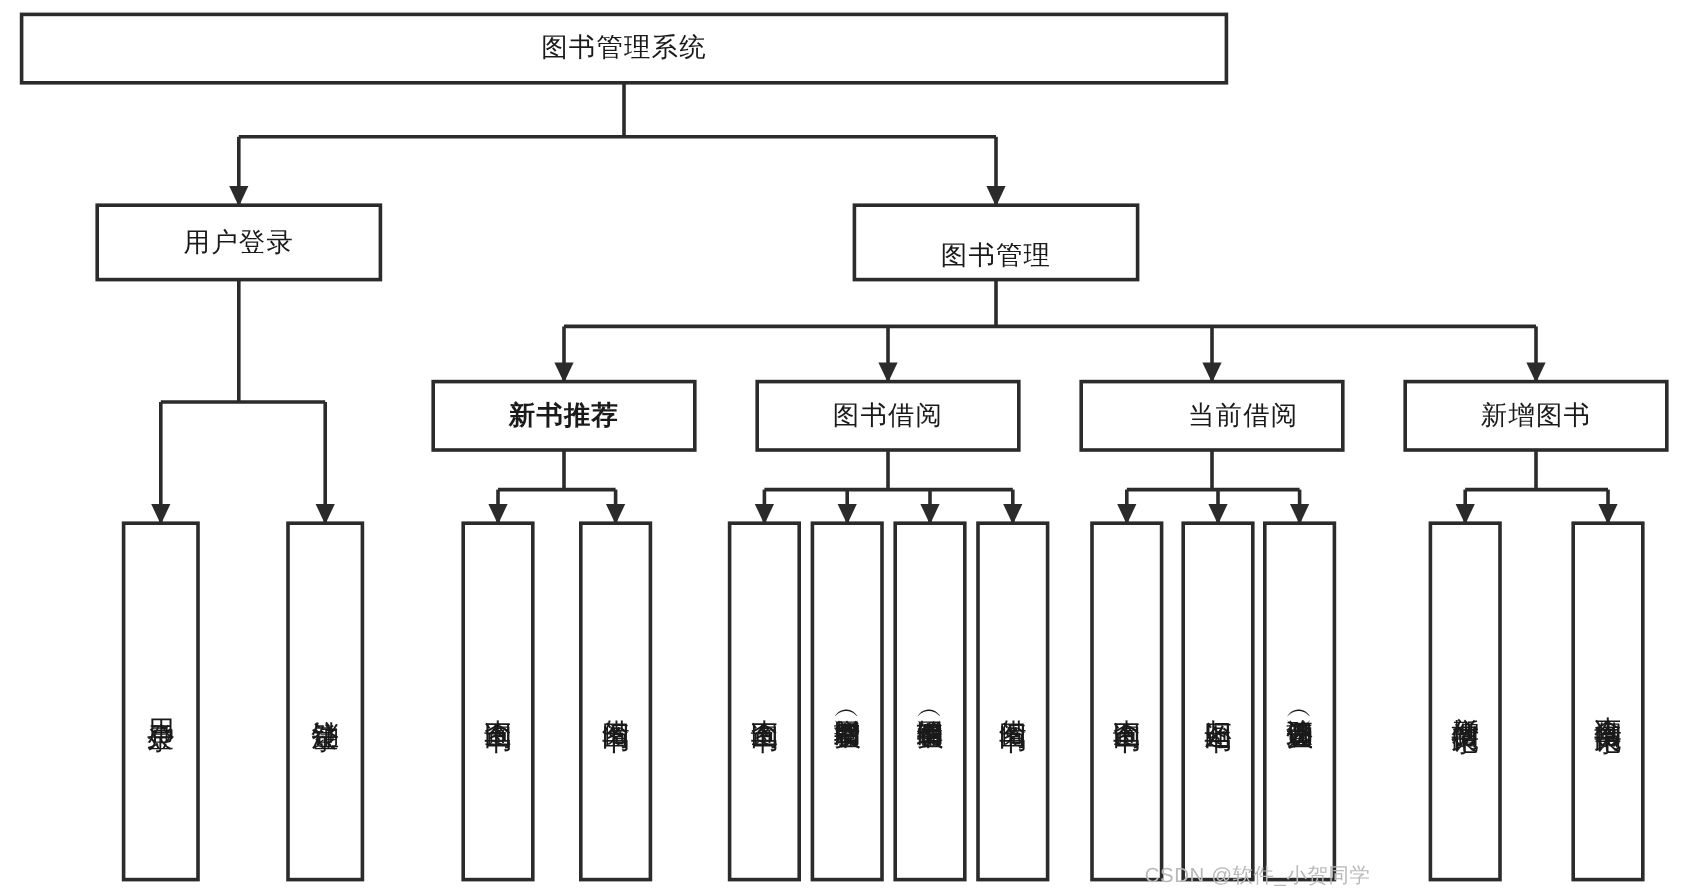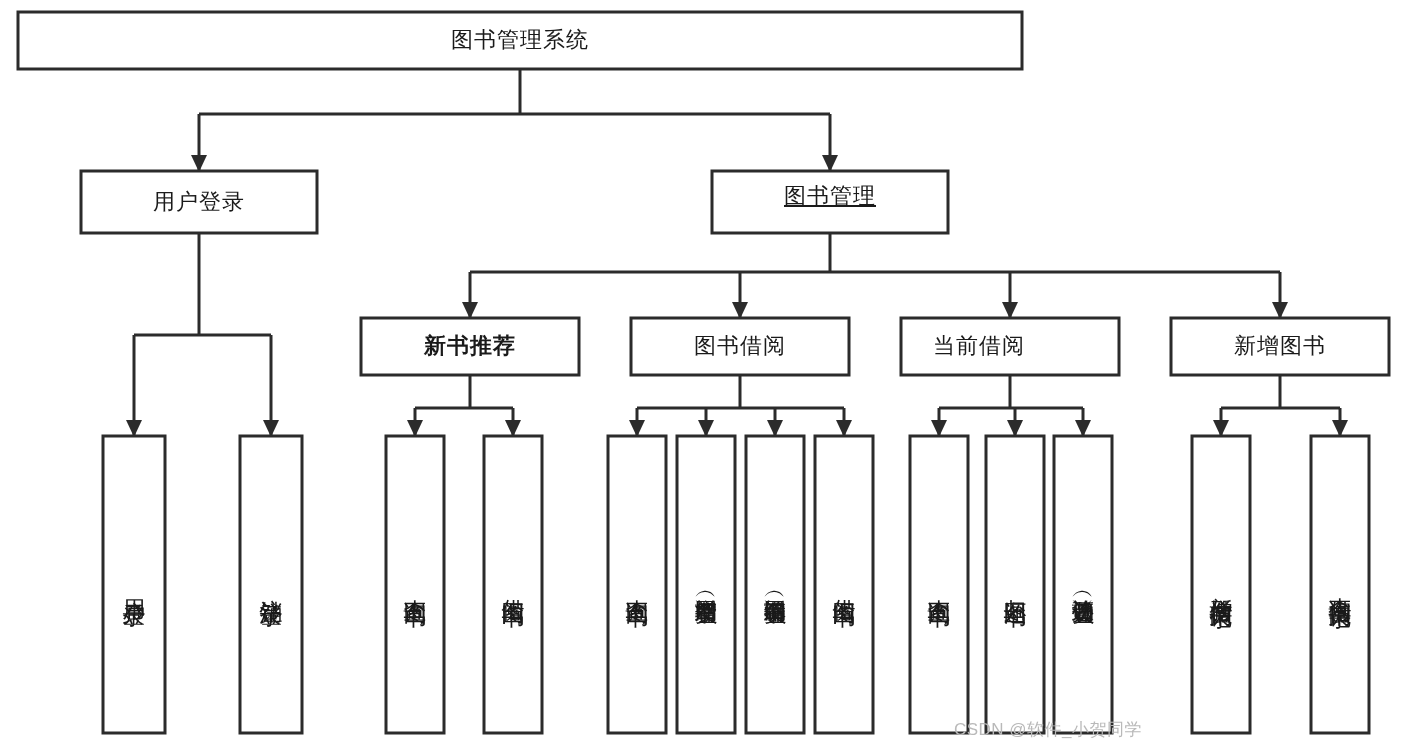--- a/index.html
+++ b/index.html
@@ -159,24 +159,24 @@
         <rect x="910" y="436" width="58" height="297" class="node-box"></rect>
         <rect x="986" y="436" width="58" height="297" class="node-box"></rect>
         <rect x="1054" y="436" width="58" height="297" class="node-box"></rect>
         <rect x="1192" y="436" width="58" height="297" class="node-box"></rect>
         <rect x="1311" y="436" width="58" height="297" class="node-box"></rect>
       </g>
   </svg>
   <div id="labels-layer">
       <div class="node-label-h" style="left: 18px; top: 12px; width: 1004px; height: 57px;">图书管理系统</div>
       <div class="node-label-h" style="left: 81px; top: 171px; width: 236px; height: 62px;">用户登录</div>
-      <div class="node-label-h" style="left: 712px; top: 165px; width: 236px; height: 62px; text-decoration: underline;">图书管理</div>
+      <div class="node-label-h" style="left: 712px; top: 182px; width: 236px; height: 62px;">图书管理</div>
       <div class="node-label-h" style="left: 361px; top: 318px; width: 218px; height: 57px; font-weight: bold;">新书推荐</div>
       <div class="node-label-h" style="left: 631px; top: 318px; width: 218px; height: 57px; border-radius: 13px;">图书借阅</div>
-      <div class="node-label-h" style="left: 870px; top: 318px; width: 218px; height: 57px;">当前借阅</div>
+      <div class="node-label-h" style="left: 927px; top: 318px; width: 218px; height: 57px;">当前借阅</div>
       <div class="node-label-h" style="left: 1171px; top: 318px; width: 218px; height: 57px;">新增图书</div>
       <div class="node-label-v" style="left: 103px; top: 436px; width: 62px; height: 297px;">用户登录</div>
       <div class="node-label-v" style="left: 240px; top: 436px; width: 62px; height: 297px;">注销登录</div>
       <div class="node-label-v" style="left: 386px; top: 436px; width: 58px; height: 297px;">查询图书</div>
       <div class="node-label-v" style="left: 484px; top: 436px; width: 58px; height: 297px;">借阅图书</div>
       <div class="node-label-v" style="left: 608px; top: 436px; width: 58px; height: 297px;">查询图书</div>
       <div class="node-label-v tight" style="left: 677px; top: 436px; width: 58px; height: 297px;">新增图书（管理员）</div>
       <div class="node-label-v tight" style="left: 746px; top: 436px; width: 58px; height: 297px;">编辑图书（管理员）</div>
       <div class="node-label-v" style="left: 815px; top: 436px; width: 58px; height: 297px;">借阅图书</div>
       <div class="node-label-v" style="left: 910px; top: 436px; width: 58px; height: 297px;">查询图书</div>

